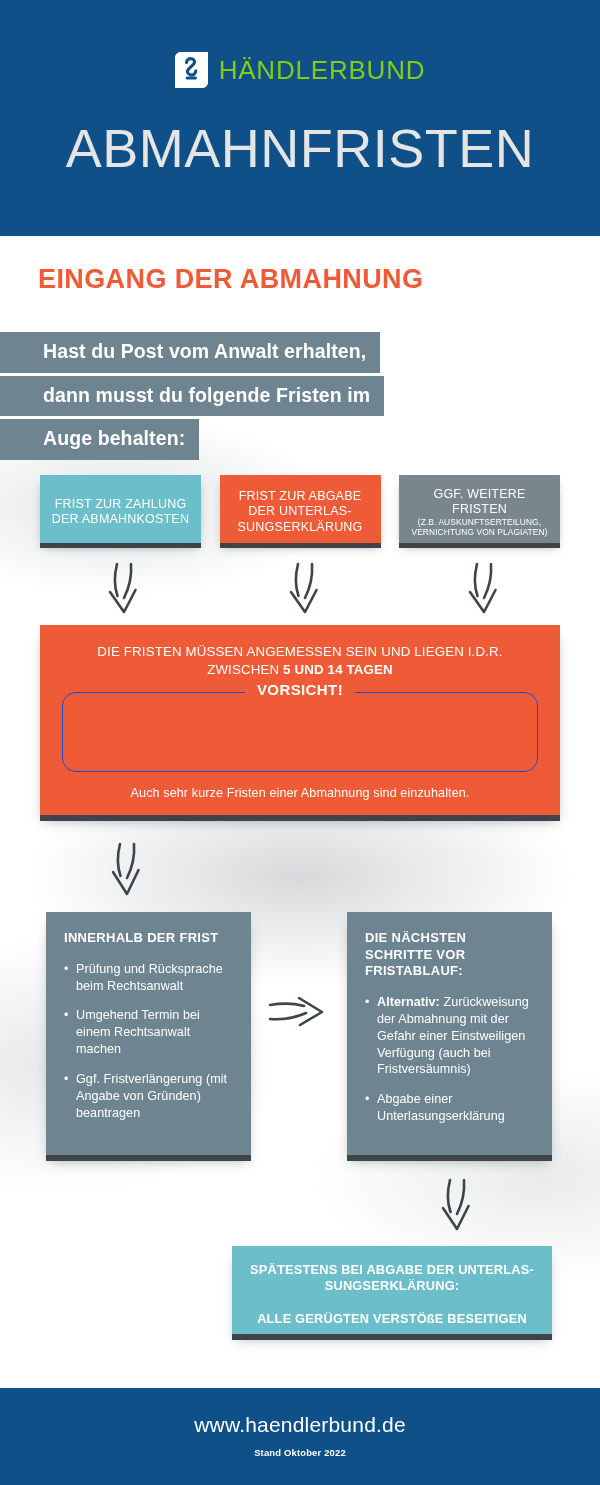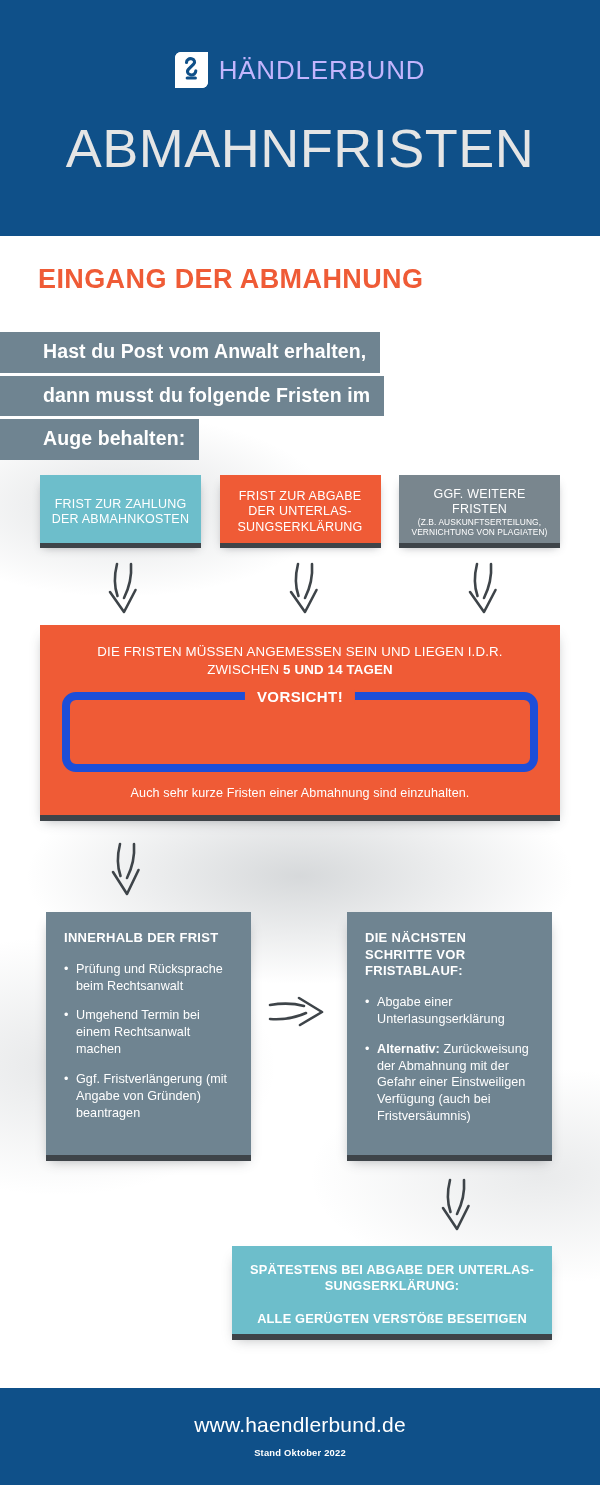--- a/index.html
+++ b/index.html
@@ -45,21 +45,21 @@
   .brand-logo {
     width: 33px;
     height: 36px;
     background: #ffffff;
     border-radius: 6px 10px 6px 10px;
     position: relative;
     flex: none;
   }
   .brand-logo svg { position: absolute; left: 0; top: 0; }
   .brand-name {
-    color: #c4b5fd;
+    color: #84cc16;
     font-size: 26px;
     letter-spacing: 0.8px;
     font-weight: 400;
     line-height: 1;
     white-space: nowrap;
   }
   .poster-title {
     position: absolute;
     left: 0; right: 0;
     top: 120px;
@@ -198,21 +198,21 @@
     text-align: center;
     font-size: 13.3px;
     line-height: 1.32;
     letter-spacing: 0.15px;
     font-weight: 400;
   }
   .alert-lead b { font-weight: 700; }
   .vorsicht-wrap {
     position: relative;
     margin-top: 14px;
-    border: 8px solid #1d4ed8;
+    border: 1px solid #1d4ed8;
     border-radius: 14px;
     height: 80px;
     box-sizing: border-box;
     display: flex;
     align-items: center;
     justify-content: center;
   }
   .vorsicht-label {
     position: absolute;
     top: -11px;
@@ -447,22 +447,22 @@
         <path d="M4 13 C16 11 27 11 38 14"></path>
         <path d="M4 27 C18 28 29 26 40 21"></path>
         <path d="M33 6 L56 20 L34 33"></path>
       </g>
     </svg>
   </div>
 
   <div class="step-panel step-right">
     <div class="step-title">DIE NÄCHSTEN SCHRITTE VOR FRISTABLAUF:</div>
     <ul class="step-list">
+      <li><b>Alternativ:</b><span> Zurückweisung der Abmahnung mit der Gefahr einer Einstweiligen Verfügung (auch bei Fristversäumnis)</span></li>
       <li><span>Abgabe einer Unterlasungserklärung</span></li>
-      <li><b>Alternativ:</b><span> Zurückweisung der Abmahnung mit der Gefahr einer Einstweiligen Verfügung (auch bei Fristversäumnis)</span></li>
     </ul>
   </div>
 
   <div class="arrow" style="left:435px; top:1176px;">
     <svg width="44" height="60" viewBox="0 0 44 60" aria-hidden="true">
       <g fill="none" stroke="#3e4449" stroke-width="2.6" stroke-linecap="round" stroke-linejoin="round">
         <path d="M15 4 C12 16 12 26 15.5 36"></path>
         <path d="M29 4 C30 18 27 28 22 38"></path>
         <path d="M8 32 L22 53 L33.5 30"></path>
       </g>

